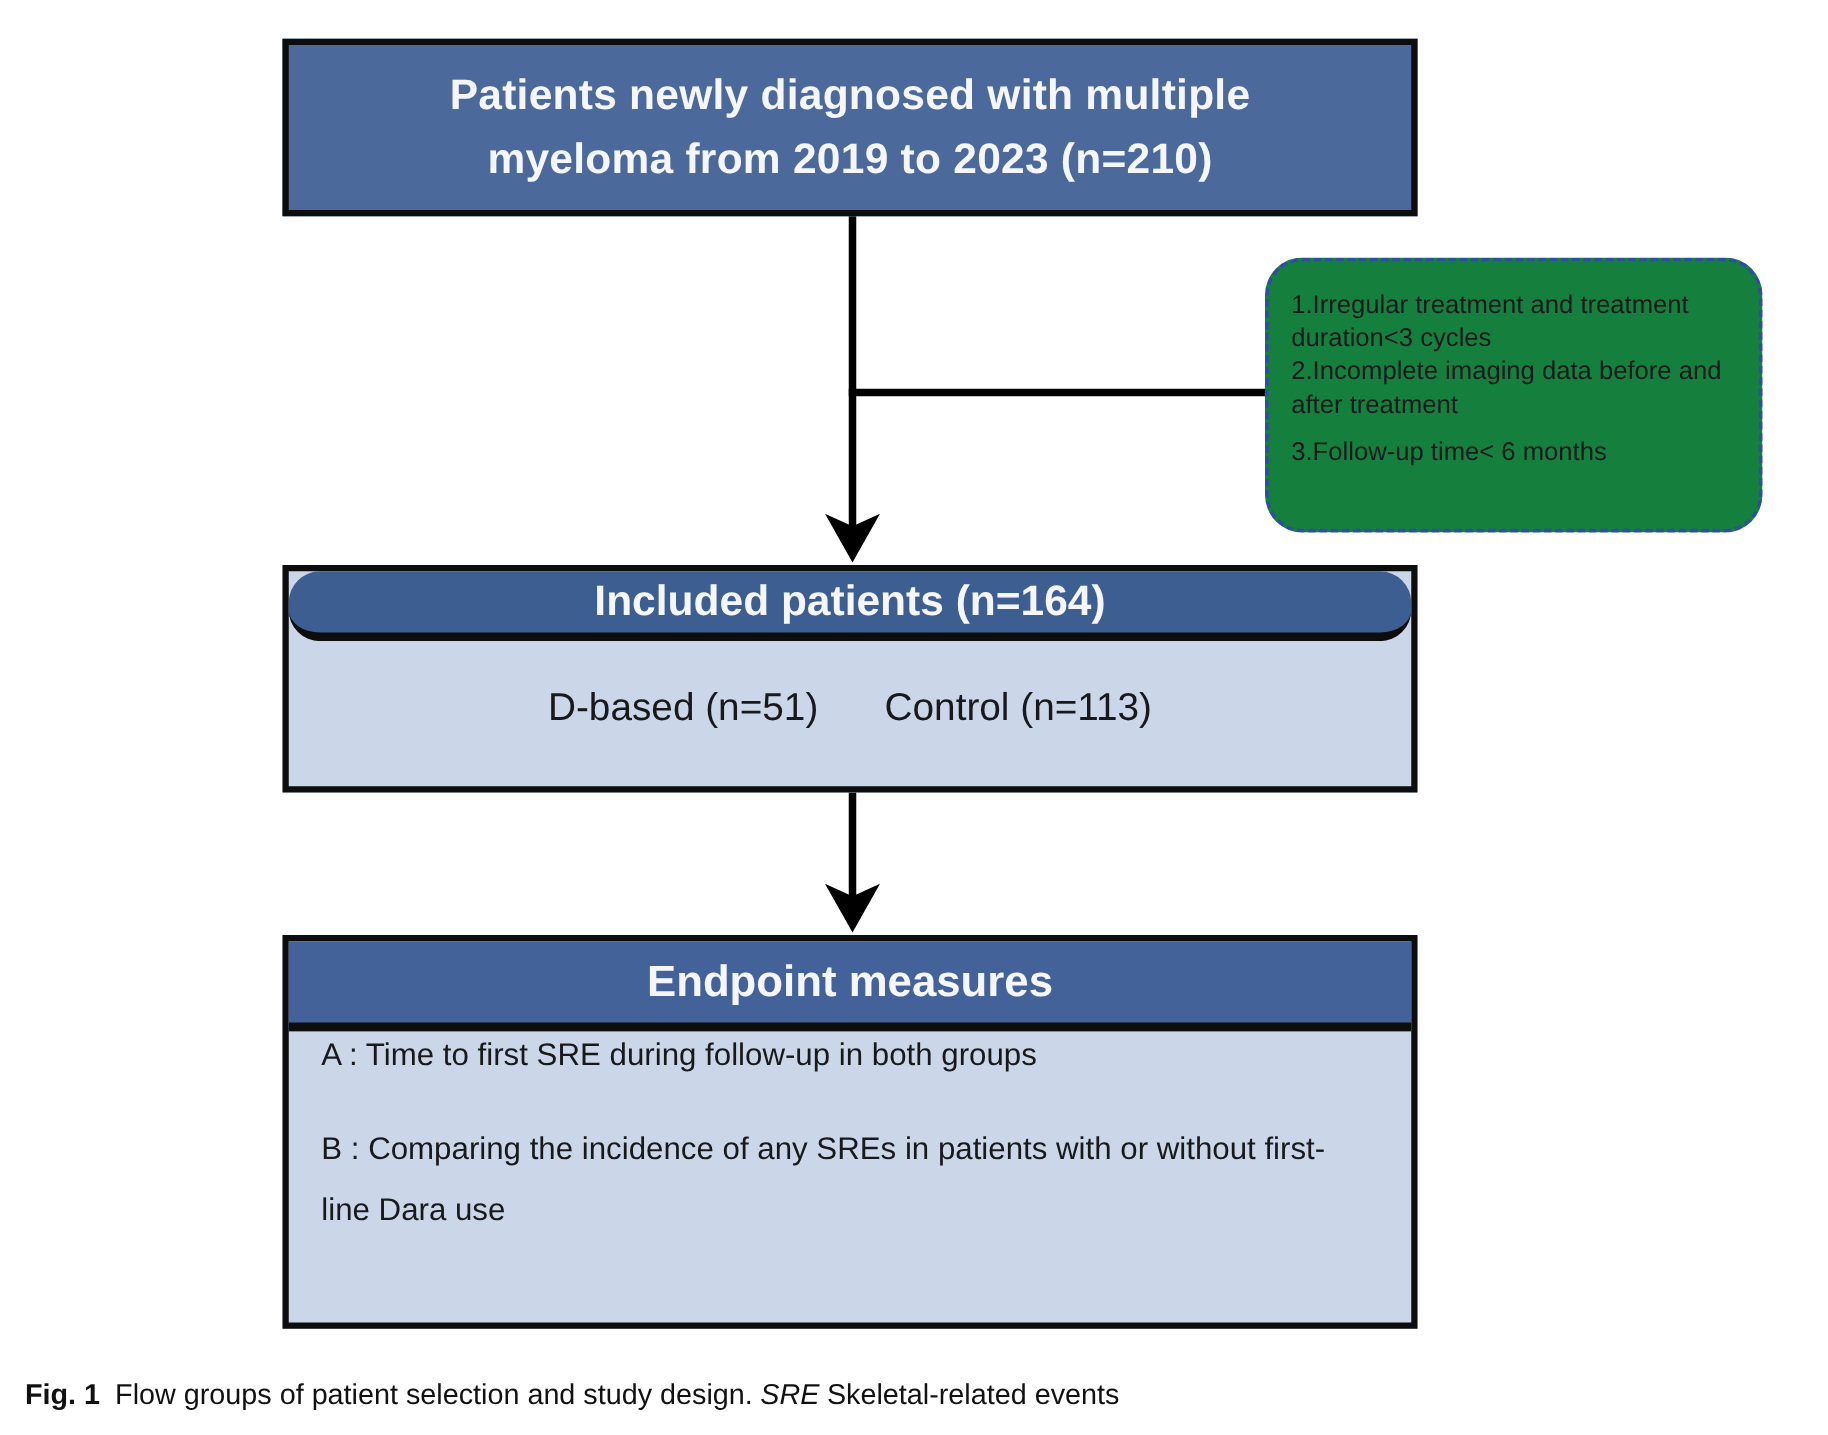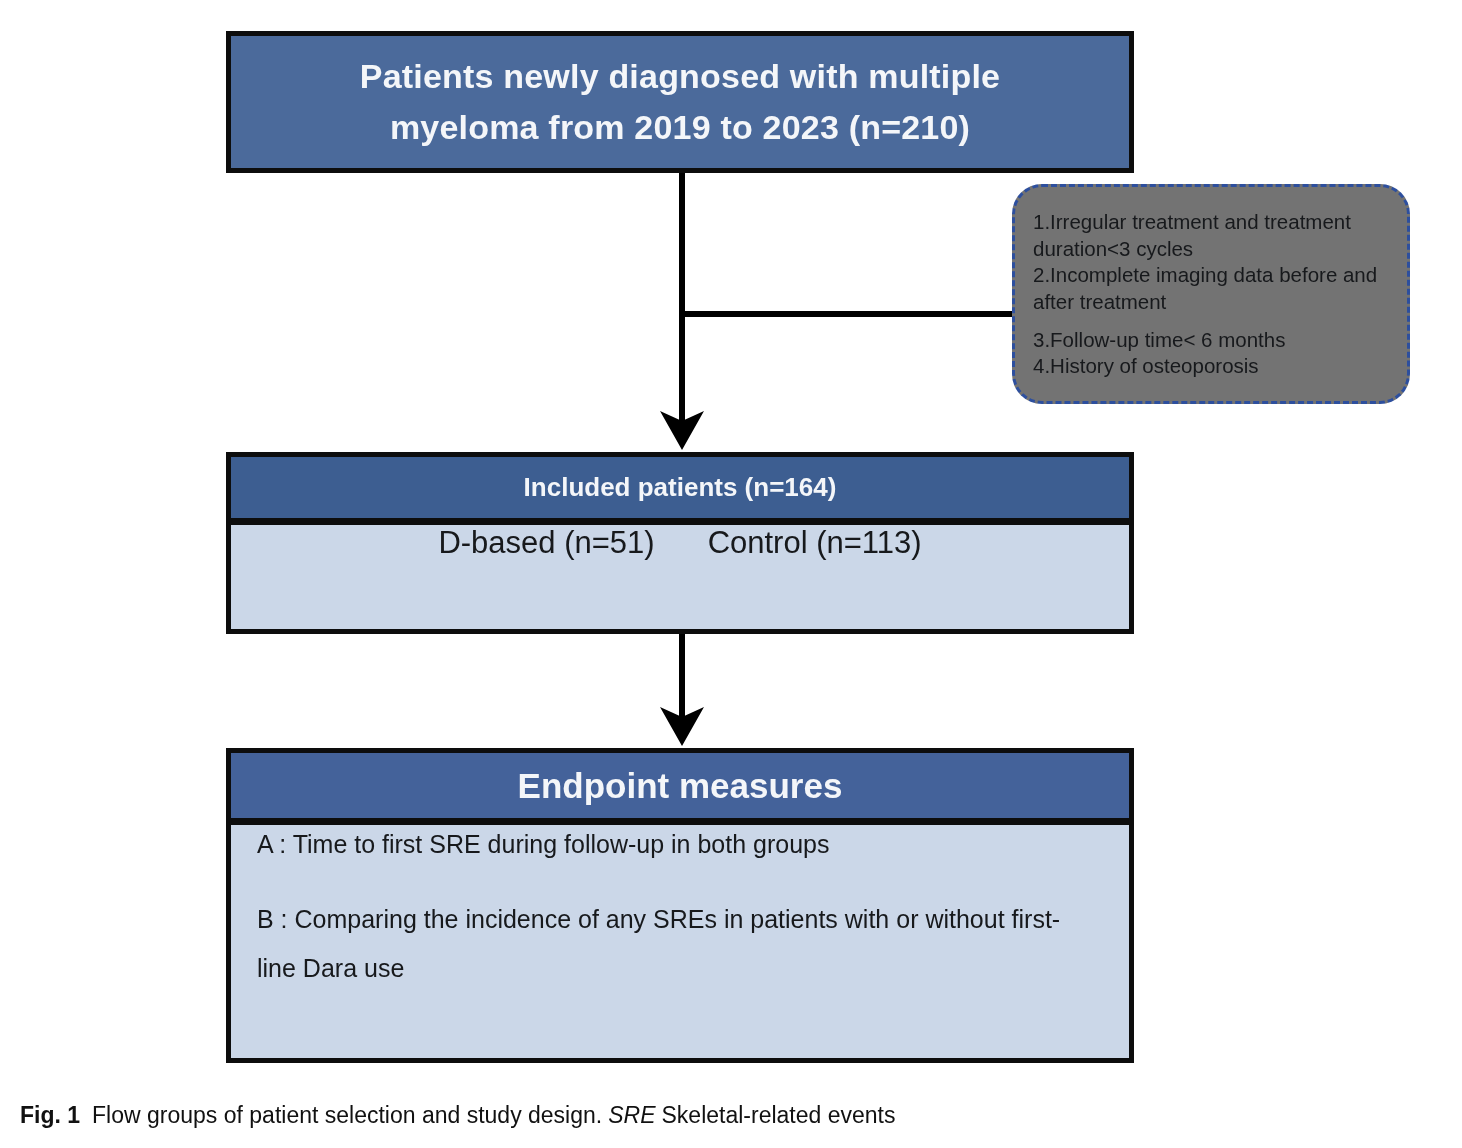--- a/index.html
+++ b/index.html
@@ -35,25 +35,25 @@
     display:flex; flex-direction:column; justify-content:center; align-items:center;
     gap:12px;
   }
   .top-box .box-line{
     color:var(--text-light);
     font-size:34px; font-weight:bold; letter-spacing:.2px;
     line-height:1.15; text-align:center;
   }
   
   .dashed-box{
-    position:absolute; left:1012px; top:184px; width:398px; height:220px;
+    position:absolute; left:1012px; top:206px; width:398px; height:220px;
     box-sizing:border-box;
     border:3.5px dashed var(--dashed-border);
     border-radius:30px;
-    background:#737373;
+    background:#15803d;
     padding:22px 16px 12px 18px;
   }
   .dashed-box p{
     margin:0; font-size:20.5px; line-height:1.3; color:var(--text-dark);
   }
   .dashed-box p.gap-top{margin-top:11px;}
   
   .split-box{
     position:absolute; left:226px; width:908px;
     box-sizing:border-box;
@@ -62,26 +62,27 @@
   }
   .split-box .box-header{
     box-sizing:border-box;
     border-bottom:7px solid var(--border);
     color:var(--text-light);
     font-weight:bold; text-align:center;
     display:flex; align-items:center; justify-content:center;
   }
   .included{ top:452px; height:182px; }
   .included .box-header{
-    height:68px; font-size:26px;
+    height:56px; font-size:34px;
     background:var(--included-header-fill);
+    border-radius:25px;
   }
   .included .groups{
     height:105px;
-    display:flex; justify-content:center; gap:53px;
+    display:flex; align-items:center; justify-content:center; gap:53px;
     font-size:31px; color:var(--text-dark);
   }
   .endpoint{ top:748px; height:315px; }
   .endpoint .box-header{
     height:72px; font-size:35px;
     background:var(--endpoint-header-fill);
   }
   .endpoint-body{ padding:0 26px; }
   .endpoint-body p{ margin:0; font-size:25px; color:var(--text-dark); }
   .endpoint-body p.ep-line-0{ margin-top:27px; }
@@ -115,21 +116,20 @@
 
   <div class="top-box">
     <div class="box-line">Patients newly diagnosed with multiple</div>
     <div class="box-line">myeloma from 2019 to 2023 (n=210)</div>
   </div>
 
   <div class="dashed-box">
     <p>1.Irregular treatment and treatment duration&lt;3 cycles</p>
     <p>2.Incomplete imaging data before and after treatment</p>
     <p class="gap-top">3.Follow-up time&lt; 6 months</p>
-    <p>4.History of osteoporosis</p>
   </div>
 
   <div class="split-box included">
     <div class="box-header">Included patients (n=164)</div>
     <div class="groups">
       <span>D-based (n=51)</span>
       <span>Control (n=113)</span>
     </div>
   </div>
 

